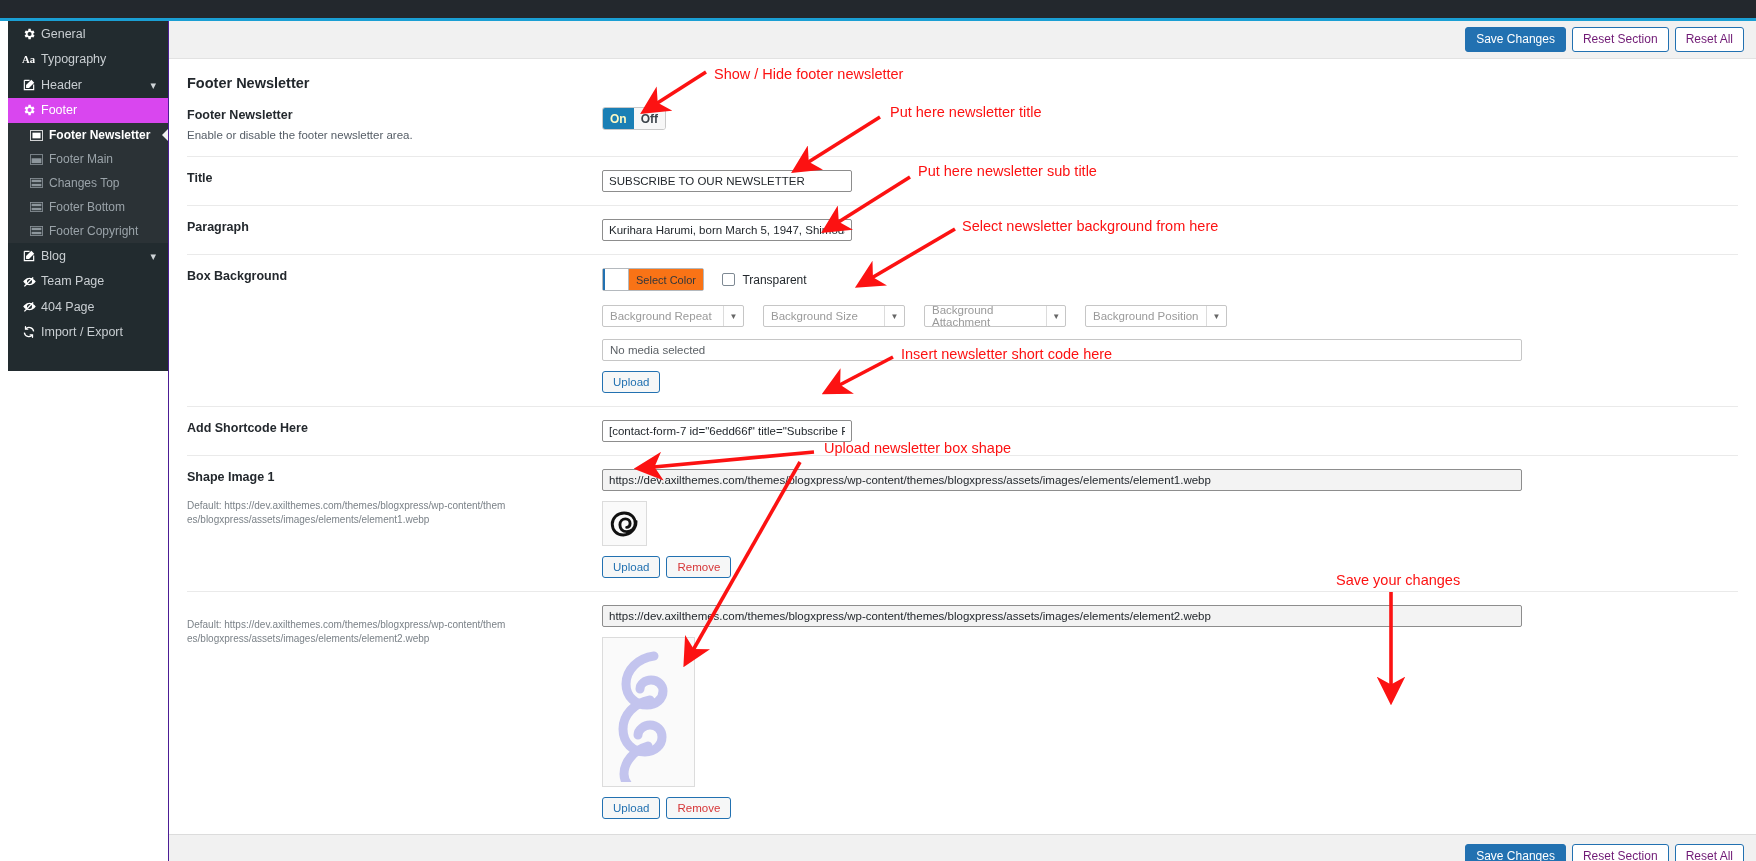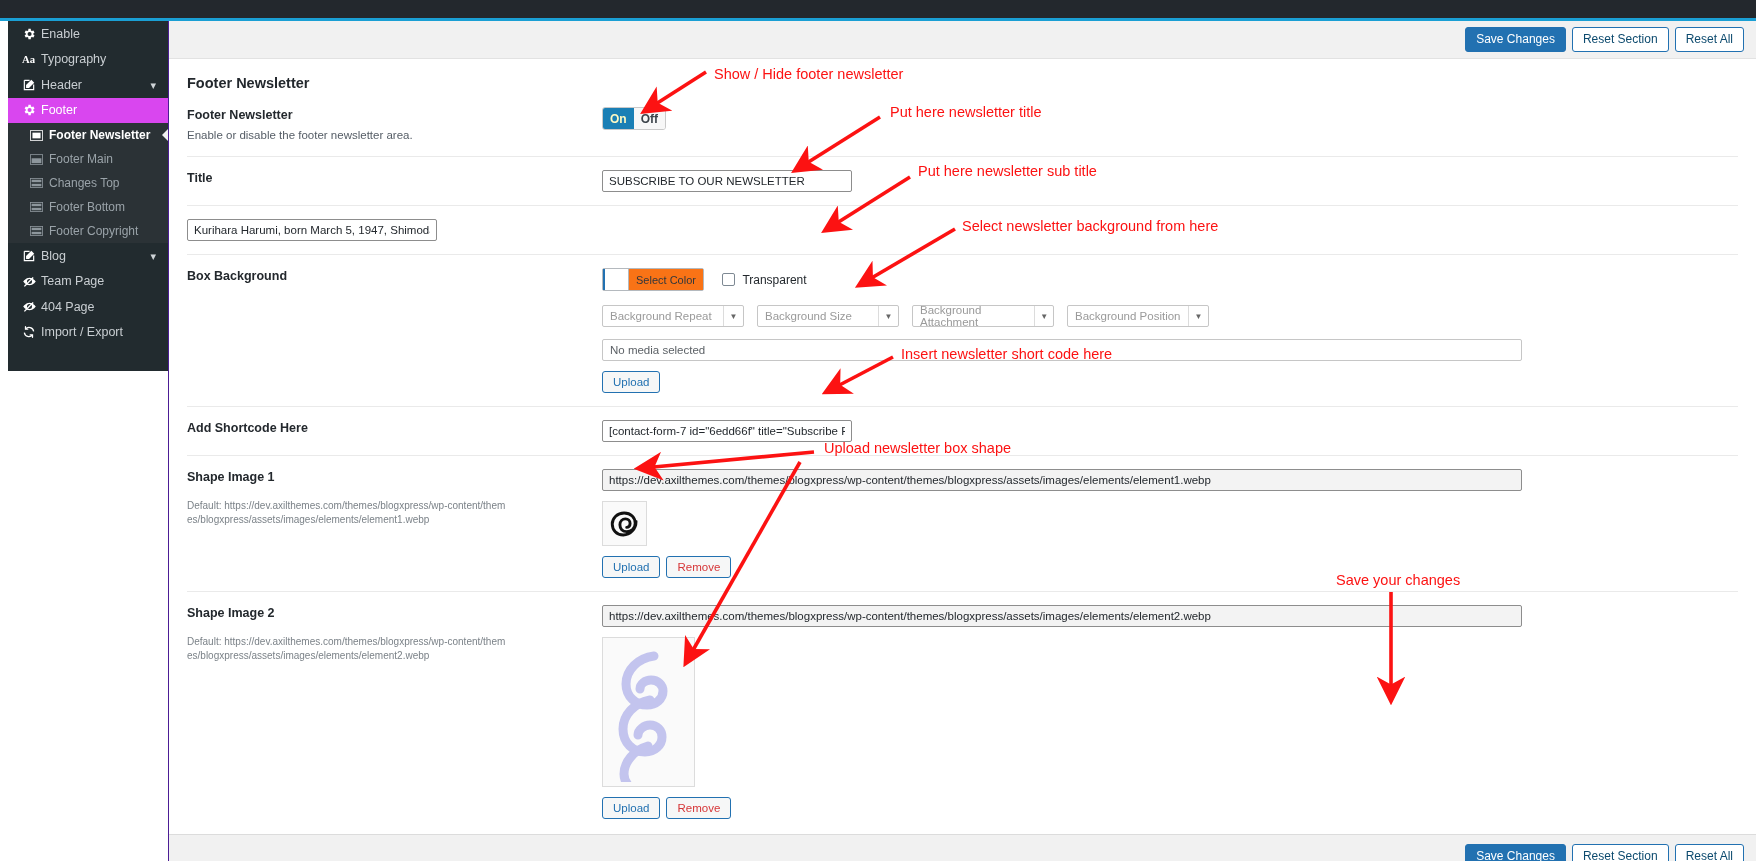--- a/index.html
+++ b/index.html
@@ -116,21 +116,21 @@
     padding: 4px 10px;
     border-radius: 3px;
     cursor: pointer;
     margin-left: 6px;
     line-height: 15px;
   }
   .btn-primary {
     background: #2271b1; color: #fff; border: 1px solid #2271b1;
   }
   .btn-secondary {
-    background: #ffffff; color: #0c4a6e; border: 1px solid #2271b1;
+    background: #ffffff; color: #701a75; border: 1px solid #2271b1;
   }
 
   .section-title {
     font-size: 14.5px;
     font-weight: bold;
     color: #23282d;
     padding: 16px 0 0 18px;
   }
 
   .rows { padding: 0 18px; margin-top: 11px; }
@@ -232,21 +232,21 @@
   }
   .cb {
     width: 13px; height: 13px;
     border: 1px solid #7e8993;
     border-radius: 2px;
     background: #fff;
     margin-right: 7px;
   }
 
   
-  .selrow { margin-top: 14px; display: flex; gap: 13px; }
+  .selrow { margin-top: 14px; display: flex; gap: 19px; }
   .sel {
     height: 22px;
     border: 1px solid #c6c6c6;
     border-radius: 2px;
     background: #fff;
     display: flex; align-items: center;
     font-size: 11.5px;
     color: #9a9a9a;
     padding: 0 0 0 7px;
     position: relative;
@@ -327,21 +327,21 @@
   <div class="adminbar-underline"></div>
 
   <div class="sidebar">
 
     <div class="menu-item">
       <span class="ico">
         <svg width="14" height="14" viewBox="0 0 24 24" fill="currentColor">
             <path d="M19.4 13a7.6 7.6 0 0 0 0-2l2.1-1.6-2-3.5-2.5 1a7.5 7.5 0 0 0-1.7-1L15 3h-4l-.3 2.9c-.6.2-1.2.6-1.7 1l-2.5-1-2 3.5L6.6 11a7.6 7.6 0 0 0 0 2l-2.1 1.6 2 3.5 2.5-1c.5.4 1.1.8 1.7 1l.3 2.9h4l.3-2.9c.6-.2 1.2-.6 1.7-1l2.5 1 2-3.5L19.4 13zM13 15.5a3.5 3.5 0 1 1 0-7 3.5 3.5 0 0 1 0 7z"></path>
           </svg>
       </span>
-      <span class="lbl">Enable</span>
+      <span class="lbl">General</span>
     </div>
 
     <div class="menu-item">
       <span class="ico">
         <svg width="16" height="13" viewBox="0 0 24 18">
             <text x="0" y="14" font-family="Liberation Serif, serif" font-size="16" font-weight="bold" fill="currentColor">Aa</text>
           </svg>
       </span>
       <span class="lbl">Typography</span>
     </div>
@@ -489,20 +489,23 @@
       <div class="row">
         <div class="row-label">
           <div class="title">Title</div>
         </div>
         <div class="row-field">
           <input class="tinput w-short" type="text" value="SUBSCRIBE TO OUR NEWSLETTER" style="">
         </div>
       </div>
 
       <div class="row">
+        <div class="row-label">
+          <div class="title">Paragraph</div>
+        </div>
         <div class="row-field">
           <input class="tinput w-short" type="text" value="Kurihara Harumi, born March 5, 1947, Shimoda, Shizu" style="">
         </div>
       </div>
 
       <div class="row">
         <div class="row-label">
           <div class="title">Box Background</div>
         </div>
         <div class="row-field">
@@ -567,21 +570,20 @@
           </div>
           <div class="btnrow">
             <span class="small-btn">Upload</span>
             <span class="small-btn remove">Remove</span>
           </div>
         </div>
       </div>
 
       <div class="row">
         <div class="row-label">
-          <div class="title">Shape Image 2</div>
           <div class="default">Default: https://dev.axilthemes.com/themes/blogxpress/wp-content/themes/blogxpress/assets/images/elements/element2.webp</div>
         </div>
         <div class="row-field">
           <input class="tinput w-full" type="text" readonly="" value="https://dev.axilthemes.com/themes/blogxpress/wp-content/themes/blogxpress/assets/images/elements/element2.webp" style="">
           <div class="thumb big">
             <svg width="86" height="140" viewBox="0 0 86 140">
               <g fill="none" stroke="#c3c4ee" stroke-width="9" stroke-linecap="round">
                 <path d="M48 14c-16 2-28 14-28 28 0 13 10 21 21 21 9 0 16-6 16-14 0-6-5-11-12-11-6 0-11 4-11 9"></path>
                 <path d="M44 58c-16 3-27 15-27 29 0 14 10 23 22 23 10 0 17-7 17-15 0-7-5-12-12-12-6 0-12 5-12 10"></path>
                 <path d="M42 104c-14 4-24 16-24 28 0 5 2 9 5 12"></path>

